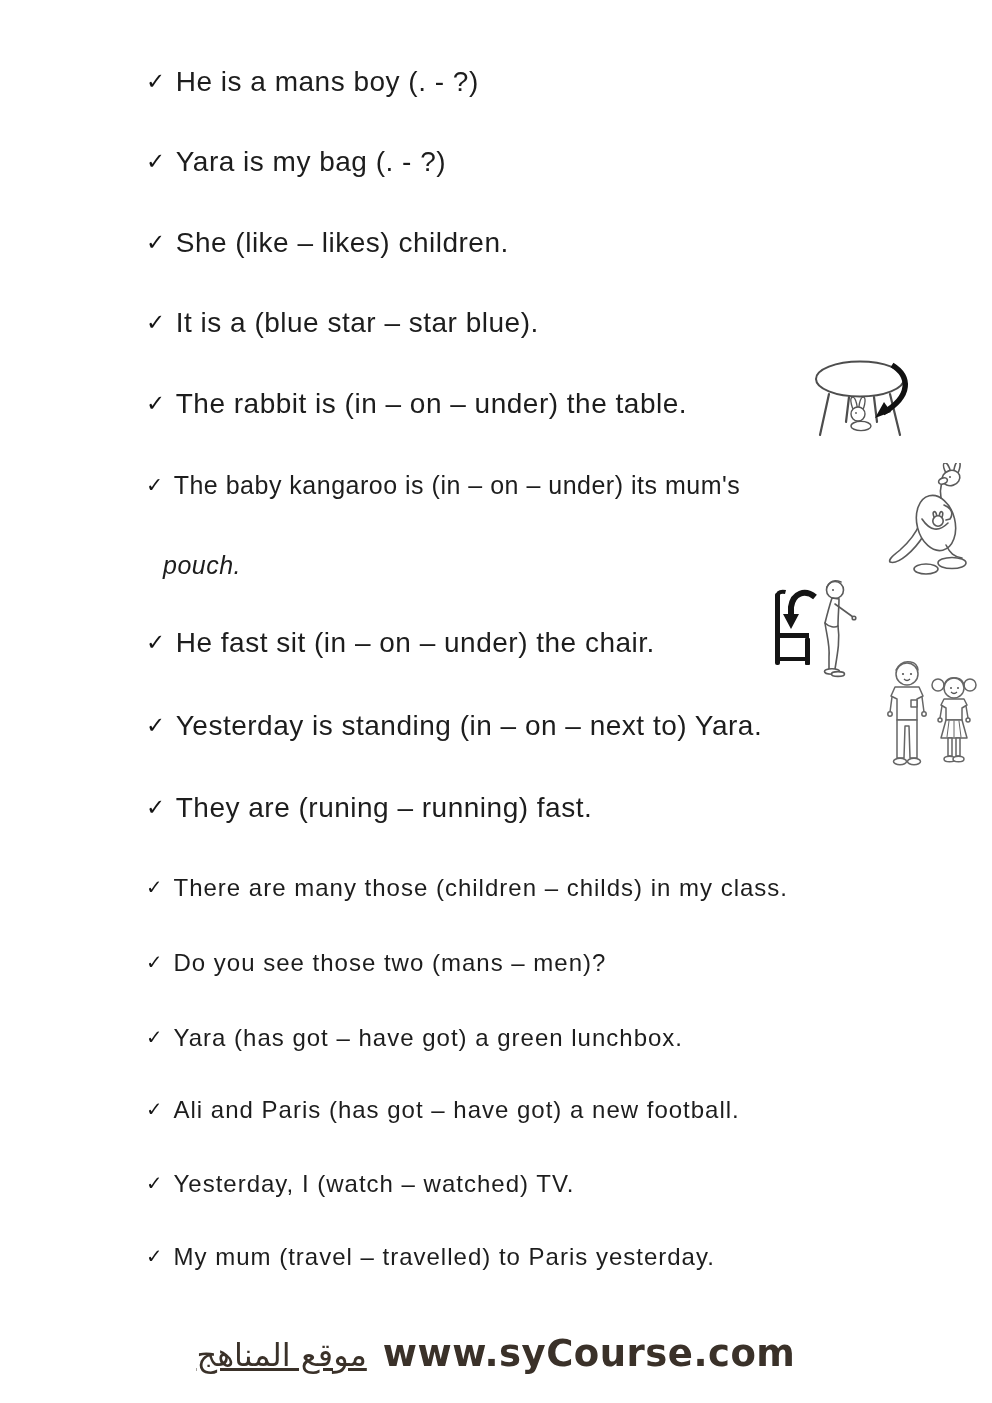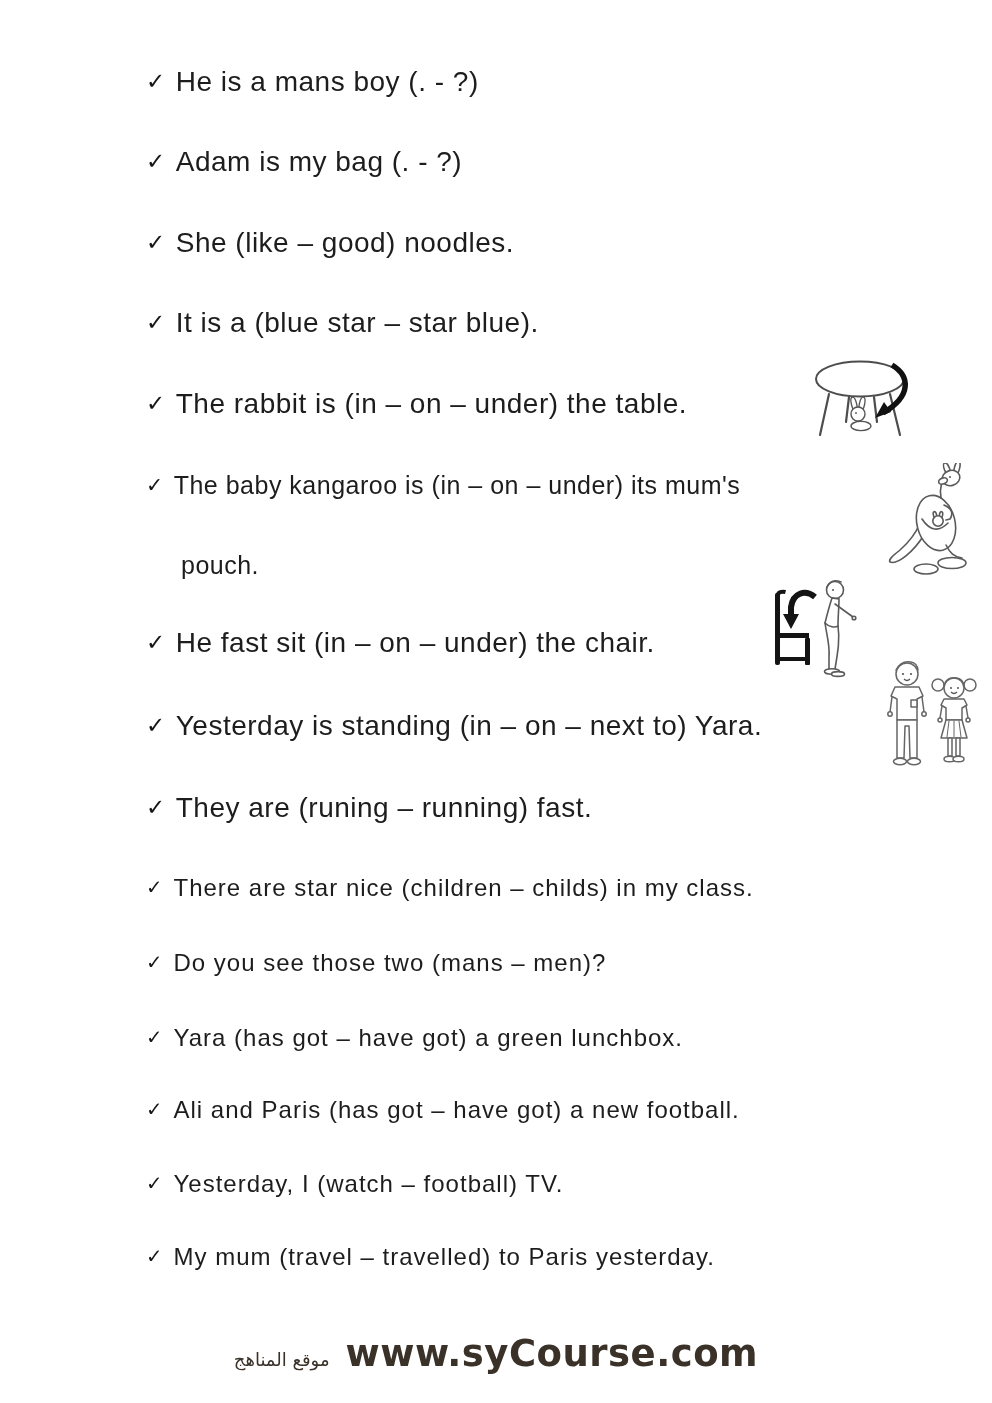--- a/index.html
+++ b/index.html
@@ -21,59 +21,60 @@
   }
   .line .check{
     flex:none;
     font-size:0.82em;
     transform:translateY(2px);
     color:#151515;
   }
   .big  {font-size:28px;letter-spacing:0.5px;}
   .mid  {font-size:25px;letter-spacing:0.5px;}
   .small{font-size:24px;letter-spacing:1px;}
-  .cont {left:181px;}
+  .cont {left:163px;font-style:italic;}
   .illus{position:absolute;}
   .illus svg{display:block;width:100%;height:100%;}
   .footer{
     position:absolute;
     top:1332px;left:0;width:100%;
     text-align:center;
     color:#3a3129;
   }
   .site-ar{
     font-family:"DejaVu Sans",sans-serif;
-    font-size:18px;
+    font-size:32px;
     margin-right:16px;
+    text-decoration:underline;
   }
   .url{
     font-family:"DejaVu Sans","Liberation Sans",sans-serif;
     font-size:37px;
     font-weight:bold;
     letter-spacing:0.5px;
   }
 </style>
 </head>
 <body>
 
 <div class="page">
 
   <div class="line big" style="top:66px">
     <span class="check">✓</span>
     <span>He is a mans boy (. - ?)</span>
   </div>
 
   <div class="line big" style="top:146px">
     <span class="check">✓</span>
-    <span>Adam is my bag (. - ?)</span>
+    <span>Yara is my bag (. - ?)</span>
   </div>
 
   <div class="line big" style="top:227px">
     <span class="check">✓</span>
-    <span>She (like – good) noodles.</span>
+    <span>She (like – likes) children.</span>
   </div>
 
   <div class="line big" style="top:307px">
     <span class="check">✓</span>
     <span>It is a (blue star – star blue).</span>
   </div>
 
   <div class="line big" style="top:388px">
     <span class="check">✓</span>
     <span>The rabbit is (in – on – under) the table.</span>
@@ -97,41 +98,41 @@
     <span>Yesterday is standing (in – on – next to) Yara.</span>
   </div>
 
   <div class="line big" style="top:792px">
     <span class="check">✓</span>
     <span>They are (runing – running) fast.</span>
   </div>
 
   <div class="line small" style="top:874px">
     <span class="check">✓</span>
-    <span>There are star nice (children – childs) in my class.</span>
+    <span>There are many those (children – childs) in my class.</span>
   </div>
 
   <div class="line small" style="top:949px">
     <span class="check">✓</span>
     <span>Do you see those two (mans – men)?</span>
   </div>
 
   <div class="line small" style="top:1024px">
     <span class="check">✓</span>
     <span>Yara (has got – have got) a green lunchbox.</span>
   </div>
 
   <div class="line small" style="top:1096px">
     <span class="check">✓</span>
     <span>Ali and Paris (has got – have got) a new football.</span>
   </div>
 
   <div class="line small" style="top:1170px">
     <span class="check">✓</span>
-    <span>Yesterday, I (watch – football) TV.</span>
+    <span>Yesterday, I (watch – watched) TV.</span>
   </div>
 
   <div class="line small" style="top:1243px">
     <span class="check">✓</span>
     <span>My mum (travel – travelled) to Paris yesterday.</span>
   </div>
 
   <div class="illus" style="left:813px;top:360px;width:102px;height:80px">
     <svg viewBox="0 0 102 80">
       <g stroke="#4d4d4d" stroke-width="2.2" fill="none" stroke-linecap="round">

